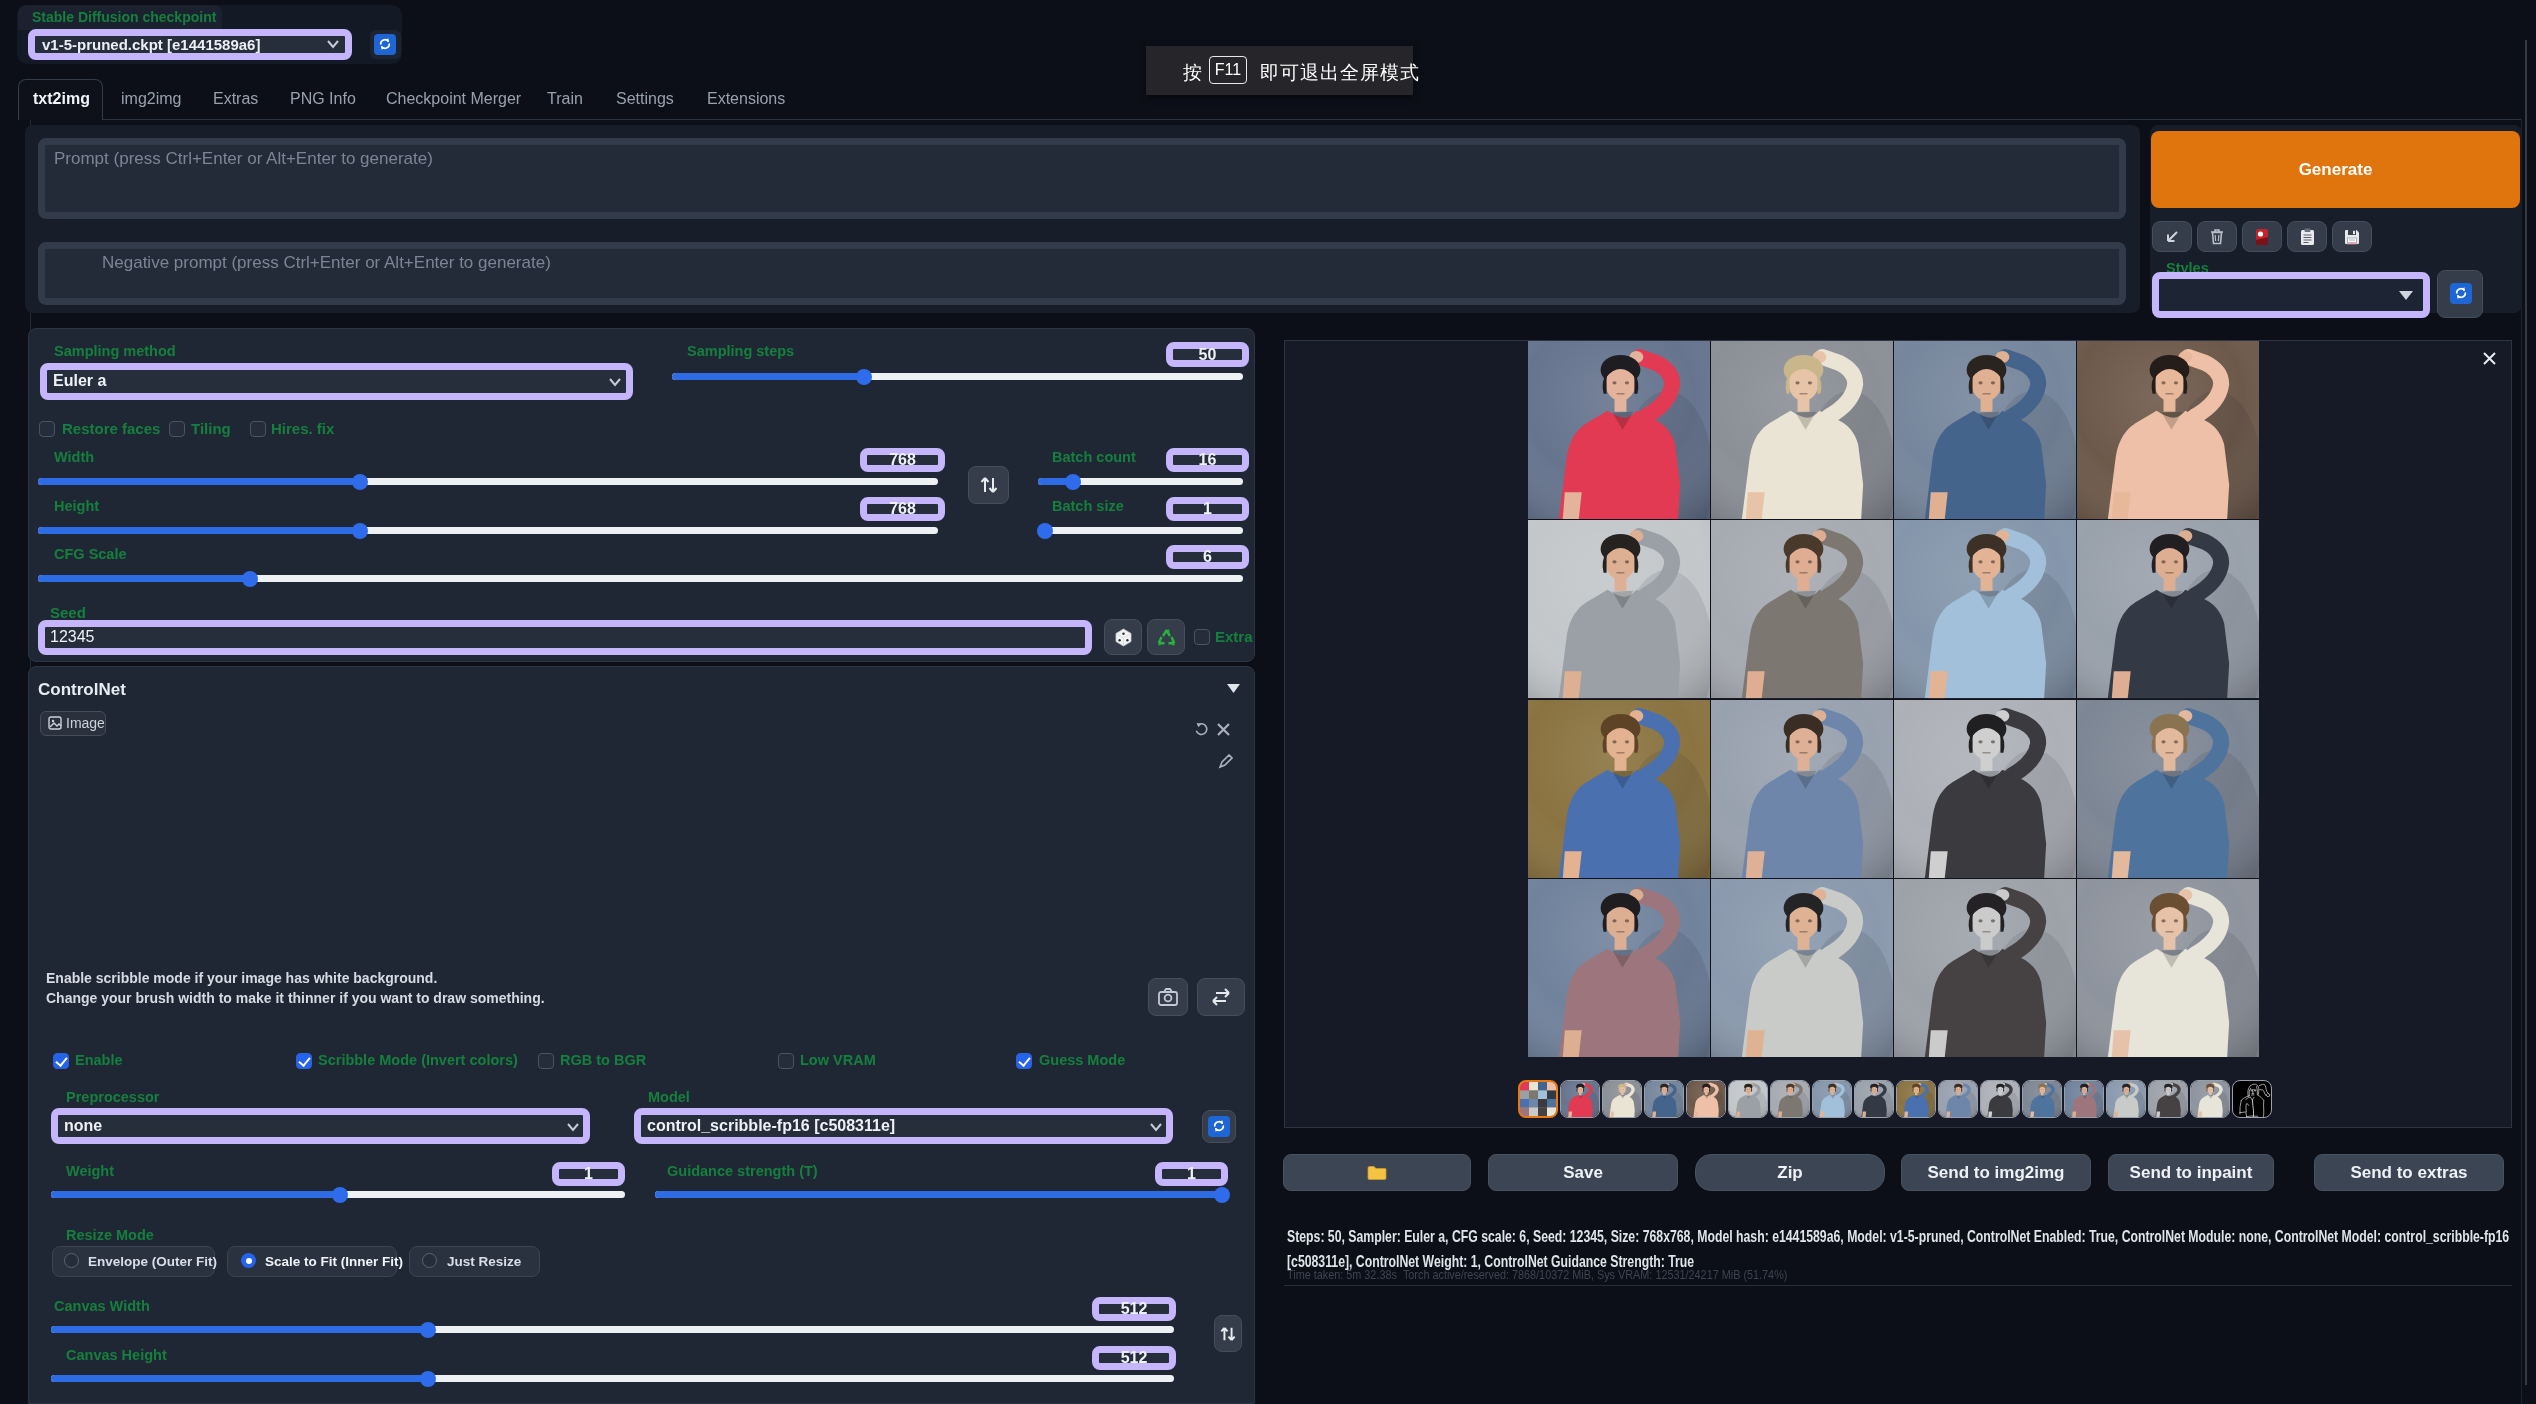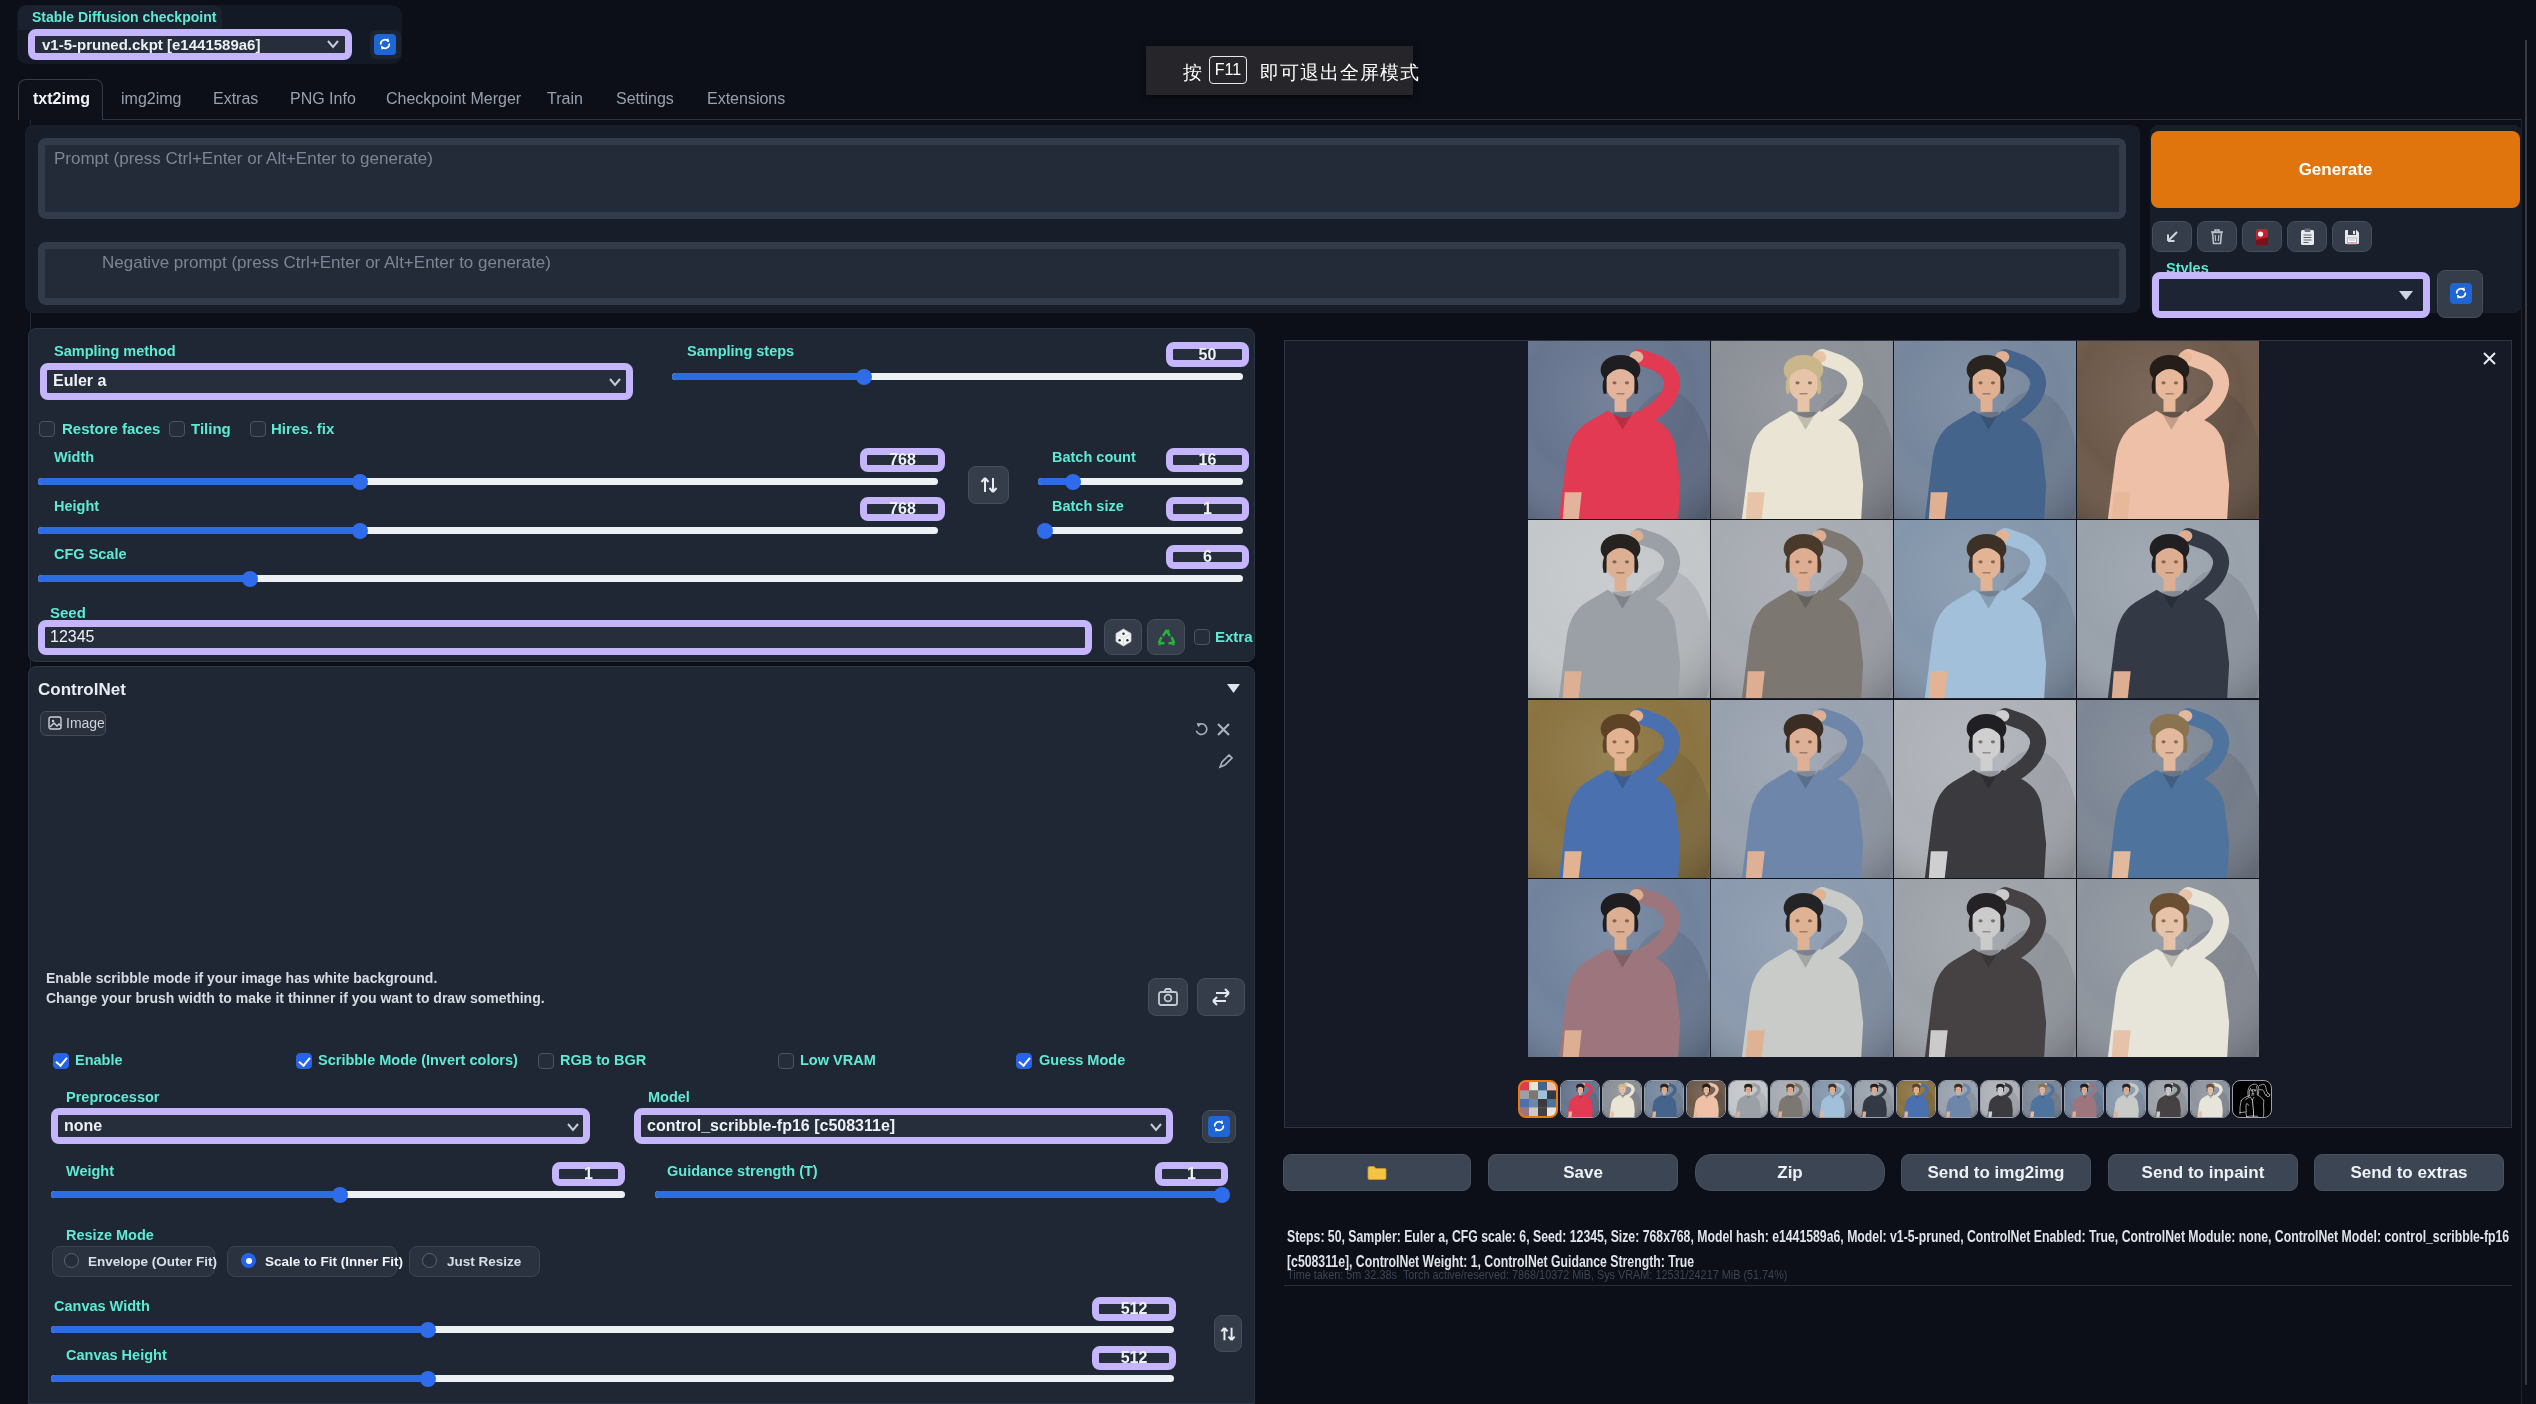--- a/index.html
+++ b/index.html
@@ -8,21 +8,21 @@
 .abs{position:absolute;}
 .box{position:absolute;background:#262e3c;border:7px solid #c4b5fd;border-radius:8px;box-sizing:border-box;}
 .num{display:flex;align-items:center;justify-content:center;font-size:16px;font-weight:700;color:#eef1f5;}
 .sl{position:absolute;height:7px;border-radius:4px;background:#eef1f4;}
 .sl .fill{position:absolute;left:0;top:0;height:100%;border-radius:4px;background:#2e6ce6;}
 .sl .th{position:absolute;width:16px;height:16px;border-radius:50%;background:#2f6ceb;top:-4.5px;margin-left:-8px;}
 .cb{position:absolute;width:16px;height:16px;border:1px solid #4a5463;background:#252d3a;border-radius:4px;box-sizing:border-box;}
 .cb.on{background:#2563eb;border-color:#2b62d9;}
 .cb.on:after{content:"";position:absolute;left:4px;top:1px;width:5px;height:9px;border:solid #fff;border-width:0 2px 2px 0;transform:rotate(40deg);}
 .tool{position:absolute;background:#353d4b;border:1px solid #454e5c;border-radius:8px;box-sizing:border-box;display:flex;align-items:center;justify-content:center;}
-.clabel{position:absolute;font-size:14.5px;font-weight:700;color:#5eead4;white-space:nowrap;}
+.clabel{position:absolute;font-size:14.5px;font-weight:700;color:#15803d;white-space:nowrap;}
 .ph{color:#7c8594;}
 svg{display:block;}
 </style>
 </head>
 <body>
 <div id="app">
 
 <svg width="0" height="0" style="position:absolute">
 <defs>
 <symbol id="fig" viewBox="0 0 183 179" preserveAspectRatio="none">
@@ -573,20 +573,20 @@
 </div>
 
 <div class="abs" style="left:1283px;top:1154px;width:188px;height:37px;background:#3c4554;border:1px solid #49525f;border-radius:8px;box-sizing:border-box;display:flex;align-items:center;justify-content:center;">
 <svg width="20" height="16" viewBox="0 0 20 16">
         <path d="M1,3 Q1,1.5 2.5,1.5 L7,1.5 L9,3.5 L18,3.5 Q19,3.5 19,4.5 L19,13 Q19,14.5 17.5,14.5 L2.5,14.5 Q1,14.5 1,13 Z" fill="#f5c344" stroke="#c99a2e" stroke-width="0.8"></path>
       </svg>
 </div>
 <div class="abs num" style="left:1488px;top:1154px;width:190px;height:37px;background:#3c4554;border:1px solid #49525f;border-radius:8px;box-sizing:border-box;font-size:17px;">Save</div>
 <div class="abs num" style="left:1695px;top:1154px;width:190px;height:37px;background:#3c4554;border:1px solid #49525f;border-radius:16px;box-sizing:border-box;font-size:17px;">Zip</div>
 <div class="abs num" style="left:1901px;top:1154px;width:190px;height:37px;background:#3c4554;border:1px solid #49525f;border-radius:8px;box-sizing:border-box;font-size:17px;">Send to img2img</div>
-<div class="abs num" style="left:2108px;top:1154px;width:190px;height:37px;background:#3c4554;border:1px solid #49525f;border-radius:8px;box-sizing:border-box;font-size:17px;">Send to inpaint</div>
+<div class="abs num" style="left:2108px;top:1154px;width:166px;height:37px;background:#3c4554;border:1px solid #49525f;border-radius:8px;box-sizing:border-box;font-size:17px;">Send to inpaint</div>
 <div class="abs num" style="left:2314px;top:1154px;width:190px;height:37px;background:#3c4554;border:1px solid #49525f;border-radius:8px;box-sizing:border-box;font-size:17px;">Send to extras</div>
 
 <div class="abs" style="left:1287px;top:1224px;width:1600px;font-size:16.5px;font-weight:700;color:#dfe3ea;line-height:25px;transform:scaleX(0.743);transform-origin:0 0;white-space:nowrap;">Steps: 50, Sampler: Euler a, CFG scale: 6, Seed: 12345, Size: 768x768, Model hash: e1441589a6, Model: v1-5-pruned, ControlNet Enabled: True, ControlNet Module: none, ControlNet Model: control_scribble-fp16<br>[c508311e], ControlNet Weight: 1, ControlNet Guidance Strength: True</div>
 <div class="abs" style="left:1287px;top:1267px;font-size:13px;color:#3c4553;transform:scaleX(0.834);transform-origin:0 0;white-space:nowrap;">Time taken: 5m 32.38s&nbsp;&nbsp;Torch active/reserved: 7868/10372 MiB, Sys VRAM: 12531/24217 MiB (51.74%)</div>
 <div class="abs" style="left:1284px;top:1285px;width:1228px;height:1px;background:#262e3c;"></div>
 
 </div>
 
 </body></html>

